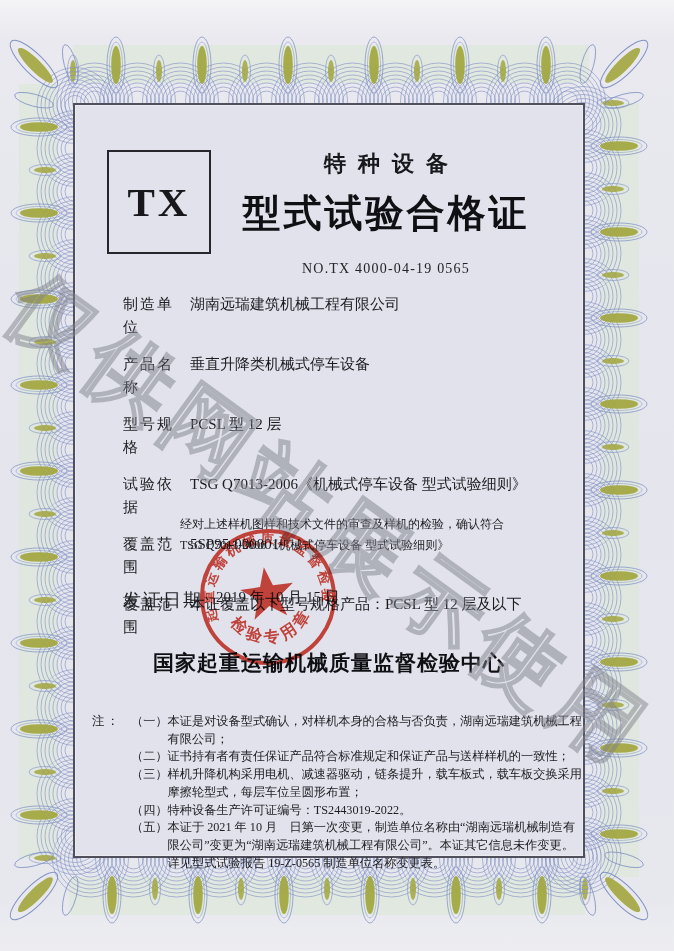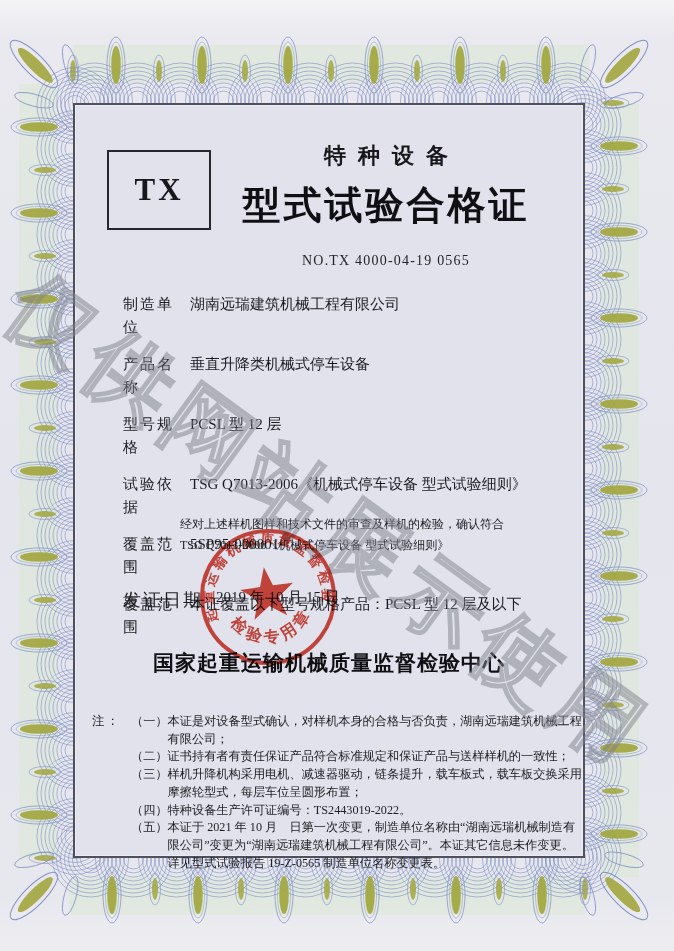--- a/index.html
+++ b/index.html
@@ -19,27 +19,27 @@
     position:absolute;left:73px;top:103px;width:512px;height:755px;
     box-sizing:border-box;
     background:#e1e2eb;
     border:2px solid #50505c;
     box-shadow:inset 0 0 0 1px rgba(255,255,255,.35);
     z-index:2;
   }
   .abs{position:absolute;z-index:3;color:#1d1d22;}
   
   .tx-box{
-    left:107px;top:150px;width:104px;height:80px;
+    left:107px;top:150px;width:104px;height:104px;
     border:2px solid #26262c;box-sizing:border-box;
     display:flex;align-items:center;justify-content:center;
-    font-size:31px;font-weight:bold;letter-spacing:3px;color:#17171c;
+    font-size:41px;font-weight:bold;letter-spacing:3px;color:#17171c;
   }
   .title-block{left:205px;top:141px;width:362px;text-align:center;}
-  .title-small{font-size:22px;letter-spacing:12px;padding-left:12px;color:#17171c;font-weight:600;}
+  .title-small{font-size:22px;letter-spacing:12px;padding-left:12px;color:#17171c;font-weight:600;margin-top:8px;}
   .title-large{font-size:38px;font-weight:bold;letter-spacing:3px;margin-top:9px;color:#101014;}
   .cert-no{font-size:14px;letter-spacing:1.2px;margin-top:22px;color:#232328;}
   
   .fields{left:123px;top:293px;}
   .field-row{display:flex;margin-bottom:15px;line-height:22.5px;font-size:15px;}
   .field-label{width:67px;letter-spacing:2px;color:#1d1d22;flex:none;}
   .field-value{color:#1b1b20;}
   .confirm{left:180px;top:514px;width:404px;font-size:12px;line-height:20.5px;color:#1b1b20;}
   .issue-label{left:123px;top:588px;font-size:18px;letter-spacing:2px;}
   .issue-value{left:216px;top:588px;font-size:15px;}

